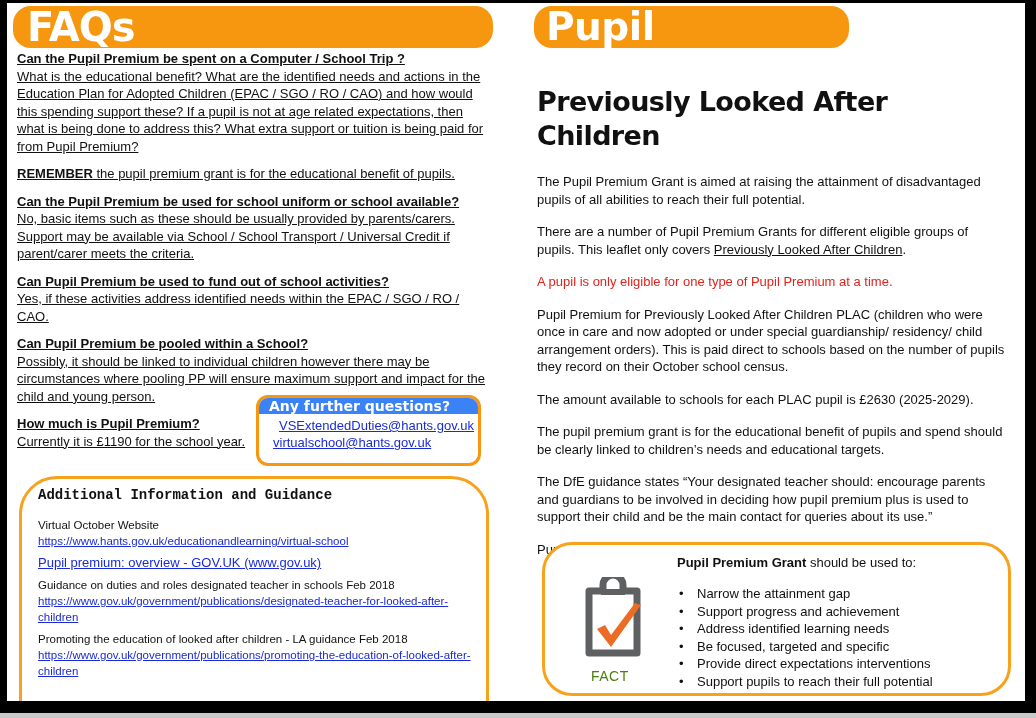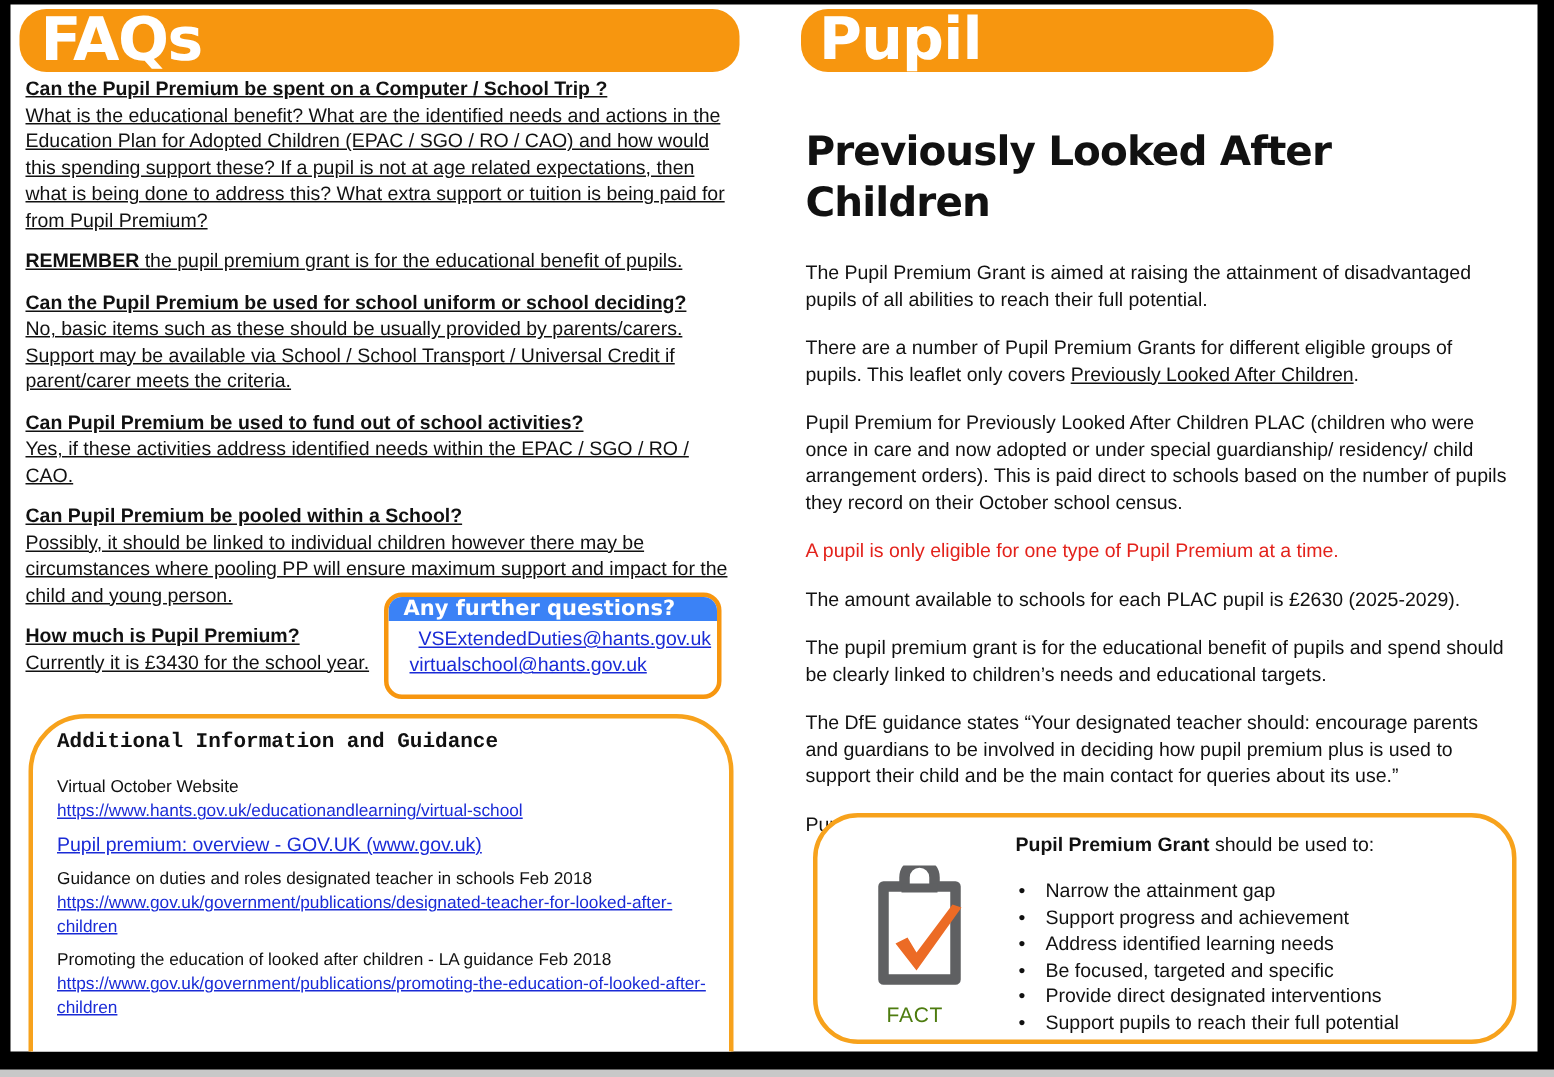--- a/index.html
+++ b/index.html
@@ -52,34 +52,34 @@
 
   <div class="banner banner-faq">FAQs</div>
 
   <div class="col-left">
     <div class="faq">
       <div class="q">Can the Pupil Premium be spent on a Computer / School Trip ?</div>
       <div class="a">What is the educational benefit? What are the identified needs  and  actions in the Education Plan for Adopted Children (EPAC / SGO / RO / CAO) and how would this spending support these?  If a pupil is not at age related expectations, then what is being done to address this? What extra support or tuition is being paid for from Pupil Premium?</div>
     </div>
     <div class="faq remember"><b>REMEMBER</b><span> the pupil premium grant is for the educational benefit of pupils.</span></div>
     <div class="faq">
-      <div class="q">Can the Pupil Premium be used for school uniform or school deciding?</div>
+      <div class="q">Can the Pupil Premium be used for school uniform or school available?</div>
       <div class="a">No, basic items such as these should be usually provided by parents/carers. Support may be available via School / School Transport / Universal Credit if parent/carer meets the criteria.</div>
     </div>
     <div class="faq">
       <div class="q">Can Pupil Premium be used to fund out of school activities?</div>
       <div class="a">Yes, if these activities address identified needs within the EPAC / SGO / RO / CAO.</div>
     </div>
     <div class="faq">
       <div class="q">Can Pupil Premium be pooled within a School?</div>
       <div class="a">Possibly, it should be linked to individual children however there may be circumstances where pooling PP will ensure maximum support and impact for the child and young person.</div>
     </div>
     <div class="faq">
       <div class="q">How much is Pupil Premium?</div>
-      <div class="a">Currently it is £3430 for the school year.</div>
+      <div class="a">Currently it is £1190 for the school year.</div>
     </div>
   </div>
 
   <div class="questions-box">
     <div class="questions-head">Any further questions?</div>
     <a>VSExtendedDuties@hants.gov.uk</a>
     <a>virtualschool@hants.gov.uk</a>
   </div>
 
   <div class="info-box">
@@ -102,22 +102,22 @@
       </div>
     </div>
   </div>
 
   <div class="banner banner-pp">Pupil Premium</div>
 
   <div class="col-right">
     <div class="subtitle">Previously Looked After Children</div>
     <div class="para">The Pupil Premium Grant is aimed at raising the attainment of disadvantaged pupils of all abilities to reach their full potential.</div>
     <div class="para"><span>There are a number of Pupil Premium  Grants for different eligible groups of pupils.  This leaflet only covers </span><u>Previously Looked After Children</u><span>.</span></div>
+    <div class="para red">A pupil is only eligible for one type of Pupil Premium at a time.</div>
     <div class="para">Pupil Premium for Previously Looked After Children PLAC (children who were once in care and now adopted or under special guardianship/ residency/ child arrangement orders). This is paid direct to schools based on the number of pupils they record on their October school census.</div>
-    <div class="para red">A pupil is only eligible for one type of Pupil Premium at a time.</div>
     <div class="para">The amount available to schools for each PLAC pupil is £2630 (2025-2029).</div>
     <div class="para">The pupil premium grant is for the educational benefit of pupils and spend should be clearly linked to children’s needs and educational targets.</div>
     <div class="para">The DfE guidance states “Your designated teacher should: encourage parents and guardians to be involved in deciding how pupil premium plus is used to support their child and be the main contact for queries about its use.”</div>
     <div class="para">Pupil Premium for PLAC is paid for pupils from Reception to Year 11 .</div>
   </div>
 
   <div class="fact-box">
     <svg class="fact-icon" viewBox="0 0 60 80">
       <path d="M6 14 H20 V8 a10 10 0 0 1 20 0 V14 H54 V76 H6 Z" fill="none" stroke="#5f6062" stroke-width="7" stroke-linejoin="round"></path>
       <rect x="18" y="12" width="24" height="9" fill="#5f6062"></rect>
@@ -125,19 +125,19 @@
       <rect x="10" y="18" width="40" height="54" fill="#fff"></rect>
       <path d="M14 52 L28 70 L58 28 L52 26 L28 58 L22 48 Z" fill="#ec6b25"></path>
     </svg>
     <div class="fact-label">FACT</div>
     <div class="fact-heading"><b>Pupil Premium Grant</b><span> should be used to:</span></div>
     <ul class="fact-list">
       <li>Narrow the attainment gap</li>
       <li>Support progress and achievement</li>
       <li>Address identified learning needs</li>
       <li>Be focused, targeted and specific</li>
-      <li>Provide direct designated interventions</li>
+      <li>Provide direct expectations interventions</li>
       <li>Support pupils to reach their full potential</li>
     </ul>
   </div>
 
 </div>
 <div class="bottom-strip"></div>
 
 </body></html>

